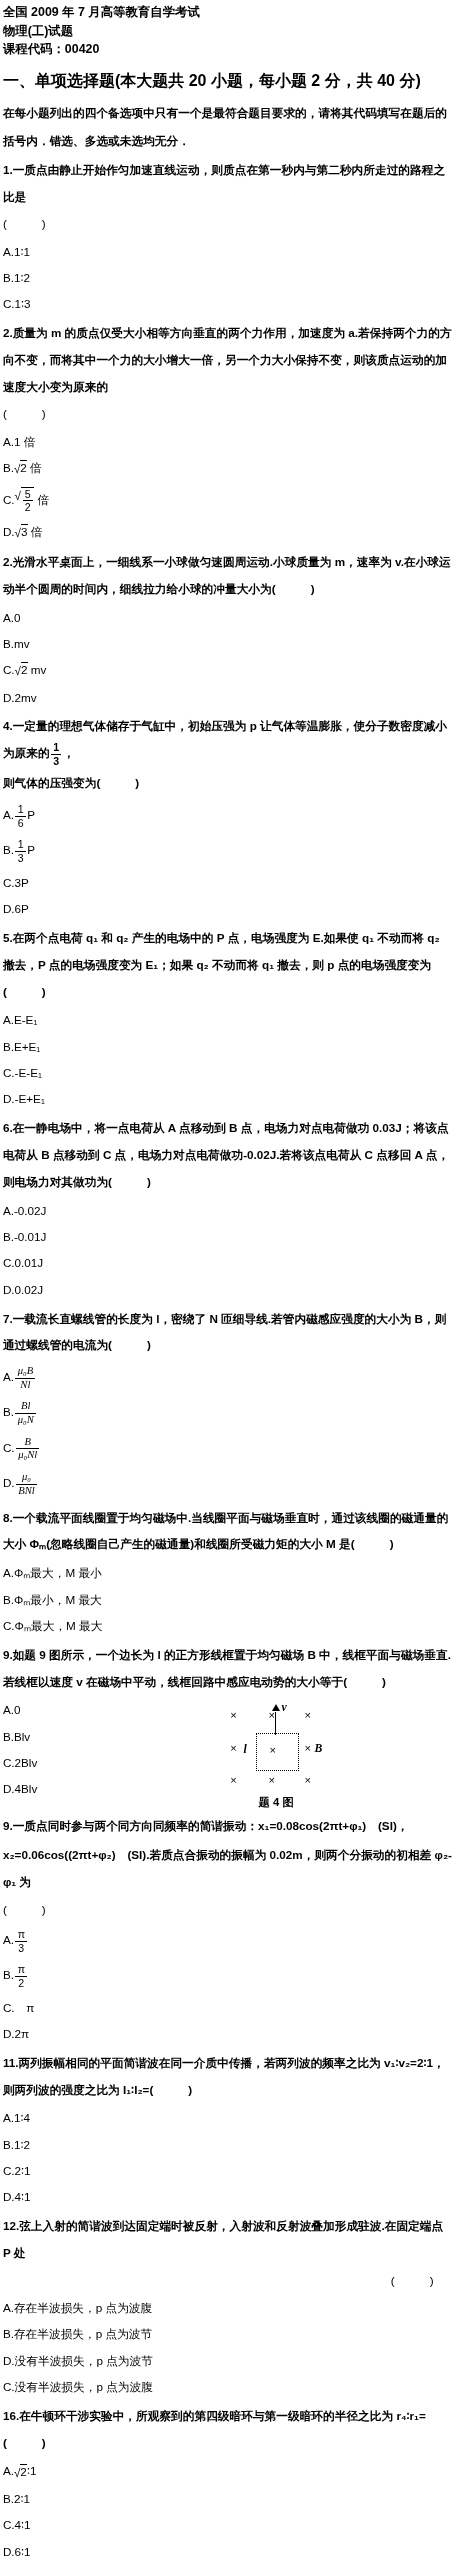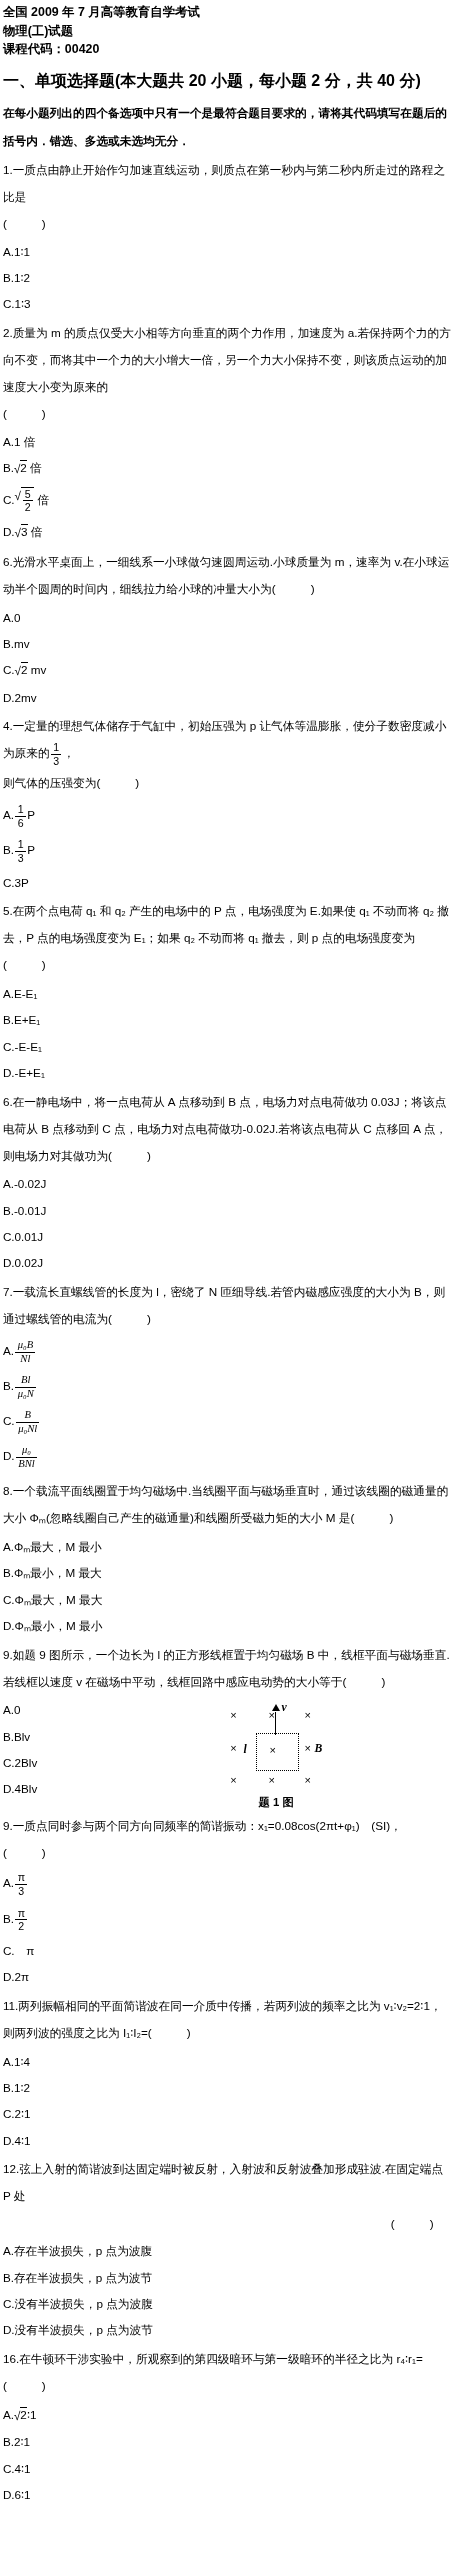--- a/index.html
+++ b/index.html
@@ -10,21 +10,21 @@
     font-size:11.7px;
   }
   .page { padding:2.9px 4.4px 17.5px 2.9px; }
 
   .title-line { text-align:left; font-weight:bold; font-size:12.4px; line-height:1.5; }
 
   .section-heading { font-weight:bold; font-size:16px; margin:8.7px 0 2.9px 0; line-height:1.8; }
   .instructions { font-weight:bold; line-height:2.35; margin:0 0 2.9px 0; }
 
   .q { margin:0; }
-  .stem { line-height:2.3; margin:2.9px 0 1.5px 0; }
+  .stem { line-height:2.3; margin:2.9px 0 1.5px 0;font-weight:bold; }
   .paren-line { line-height:2.1; margin:1.5px 0; }
   .paren-line.right { text-align:right; padding-right:19px; }
 
   .opts { margin:0; }
   .opt { margin:0; padding:4.4px 0; line-height:1.5; }
 
   
   .frac {
     display:inline-flex; flex-direction:column; text-align:center;
     vertical-align:middle; line-height:1.2; font-size:10.6px; margin:0 1.5px;
@@ -94,21 +94,21 @@
                 <span class="den">2</span>
               </span></span>
           </span><span> 倍</span></p>
       <p class="opt"><span>D.</span><span class="sqrt">
             <span class="rad">3</span>
           </span><span> 倍</span></p>
     </div>
   </div>
 
   <div class="q">
-    <p class="stem">6.光滑水平桌面上，一细线系一小球做匀速圆周运动.小球质量为 m，速率为 v.在小球运动半个圆周的时间内，细线拉力给小球的冲量大小为(　　　)</p>
+    <p class="stem">2.光滑水平桌面上，一细线系一小球做匀速圆周运动.小球质量为 m，速率为 v.在小球运动半个圆周的时间内，细线拉力给小球的冲量大小为(　　　)</p>
     <div class="opts">
       <p class="opt">A.0</p>
       <p class="opt">B.mv</p>
       <p class="opt"><span>C.</span><span class="sqrt">
             <span class="rad">2</span>
           </span><span> mv</span></p>
       <p class="opt">D.2mv</p>
     </div>
   </div>
 
@@ -121,20 +121,21 @@
     <div class="opts">
       <p class="opt"><span>A.</span><span class="frac">
             <span class="num">1</span>
             <span class="den">6</span>
           </span><span>P</span></p>
       <p class="opt"><span>B.</span><span class="frac">
             <span class="num">1</span>
             <span class="den">3</span>
           </span><span>P</span></p>
       <p class="opt">C.3P</p>
+      <p class="opt">D.6P</p>
     </div>
   </div>
 
   <div class="q">
     <p class="stem">5.在两个点电荷 q₁ 和 q₂ 产生的电场中的 P 点，电场强度为 E.如果使 q₁ 不动而将 q₂ 撤去，P 点的电场强度变为 E₁；如果 q₂ 不动而将 q₁ 撤去，则 p 点的电场强度变为(　　　)</p>
     <div class="opts">
       <p class="opt">A.E-E₁</p>
       <p class="opt">B.E+E₁</p>
       <p class="opt">C.-E-E₁</p>
       <p class="opt">D.-E+E₁</p>
@@ -172,21 +173,20 @@
           </span></p>
     </div>
   </div>
 
   <div class="q">
     <p class="stem">8.一个载流平面线圈置于均匀磁场中.当线圈平面与磁场垂直时，通过该线圈的磁通量的大小 Φₘ(忽略线圈自己产生的磁通量)和线圈所受磁力矩的大小 M 是(　　　)</p>
     <div class="opts">
       <p class="opt">A.Φₘ最大，M 最小</p>
       <p class="opt">B.Φₘ最小，M 最大</p>
       <p class="opt">C.Φₘ最大，M 最大</p>
-      <p class="opt">D.Φₘ最小，M 最小</p>
     </div>
   </div>
 
   <div class="q">
     <p class="stem">9.如题 9 图所示，一个边长为 l 的正方形线框置于均匀磁场 B 中，线框平面与磁场垂直.若线框以速度 v 在磁场中平动，线框回路中感应电动势的大小等于(　　　)</p>
     <div class="q9row">
       <div class="opts">
         <p class="opt">A.0</p>
         <p class="opt">B.Blv</p>
         <p class="opt">C.2Blv</p>
@@ -203,27 +203,28 @@
           <span class="fx" style="left:8.7px;top:74px;"></span>
           <span class="fx" style="left:47px;top:74px;"></span>
           <span class="fx" style="left:83px;top:74px;"></span>
           <span class="sq"></span>
           <span class="arrow-shaft"></span>
           <span class="arrow-head"></span>
           <span class="vlbl">v</span>
           <span class="llbl">l</span>
           <span class="blbl">B</span>
         </div>
-        <div class="figcap">题 1 图</div>
+        <div class="figcap">题 4 图</div>
       </div>
     </div>
   </div>
 
   <div class="q">
     <p class="stem">9.一质点同时参与两个同方向同频率的简谐振动：x₁=0.08cos(2πt+φ₁)　(SI)，</p>
+    <p class="stem">x₂=0.06cos((2πt+φ₂)　(SI).若质点合振动的振幅为 0.02m，则两个分振动的初相差 φ₂-φ₁ 为</p>
     <p class="paren-line">(　　　)</p>
     <div class="opts">
       <p class="opt"><span>A.</span><span class="frac">
             <span class="num">π</span>
             <span class="den">3</span>
           </span></p>
       <p class="opt"><span>B.</span><span class="frac">
             <span class="num">π</span>
             <span class="den">2</span>
           </span></p>
@@ -241,22 +242,22 @@
       <p class="opt">D.4∶1</p>
     </div>
   </div>
 
   <div class="q">
     <p class="stem">12.弦上入射的简谐波到达固定端时被反射，入射波和反射波叠加形成驻波.在固定端点 P 处</p>
     <p class="paren-line right">(　　　)</p>
     <div class="opts">
       <p class="opt">A.存在半波损失，p 点为波腹</p>
       <p class="opt">B.存在半波损失，p 点为波节</p>
+      <p class="opt">D.没有半波损失，p 点为波节</p>
       <p class="opt">C.没有半波损失，p 点为波腹</p>
-      <p class="opt">D.没有半波损失，p 点为波节</p>
     </div>
   </div>
 
   <div class="q">
     <p class="stem">16.在牛顿环干涉实验中，所观察到的第四级暗环与第一级暗环的半径之比为 r₄∶r₁=(　　　)</p>
     <div class="opts">
       <p class="opt"><span>A.</span><span class="sqrt">
             <span class="rad">2</span>
           </span><span>∶1</span></p>
       <p class="opt">B.2∶1</p>

